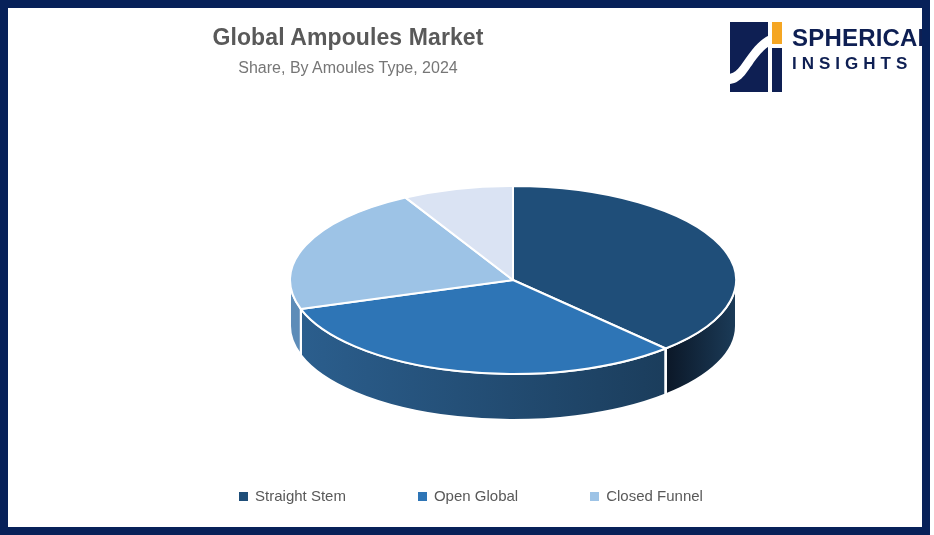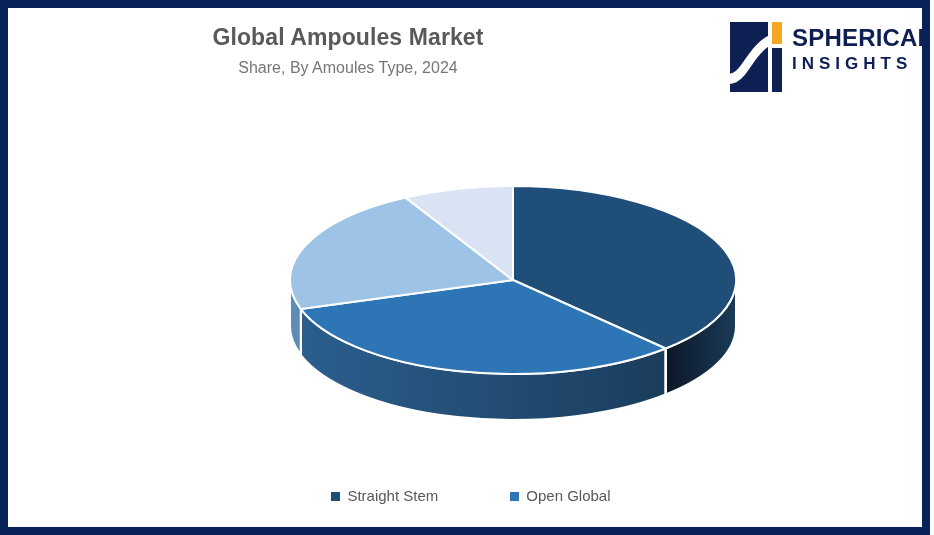--- a/index.html
+++ b/index.html
@@ -186,16 +186,20 @@
 
     <div id="legend">
         <div class="legend-item">
           <span class="legend-swatch" style="background: rgb(31, 78, 121);"></span>
           <span class="legend-label">Straight Stem</span>
         </div>
         <div class="legend-item">
           <span class="legend-swatch" style="background: rgb(46, 117, 182);"></span>
           <span class="legend-label">Open Global</span>
         </div>
+        <div class="legend-item">
+          <span class="legend-swatch" style="background: rgb(157, 195, 230);"></span>
+          <span class="legend-label">Closed Funnel</span>
+        </div>
       </div>
 
   </div>
 </div>
 
 </body></html>

